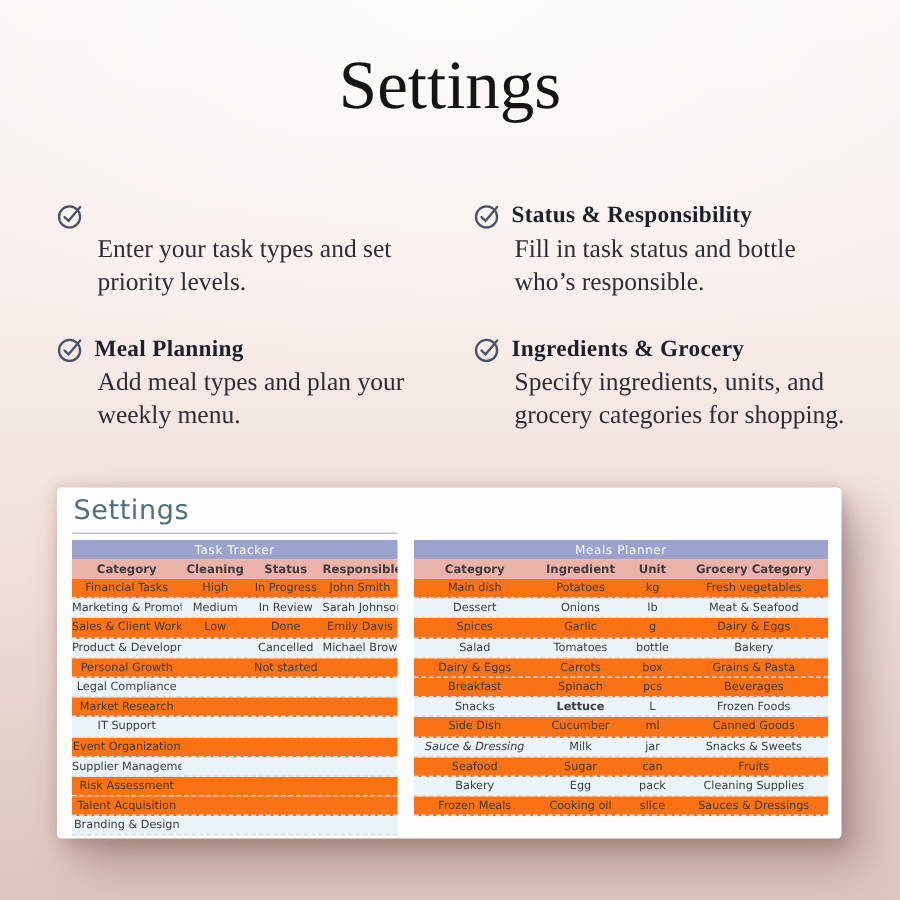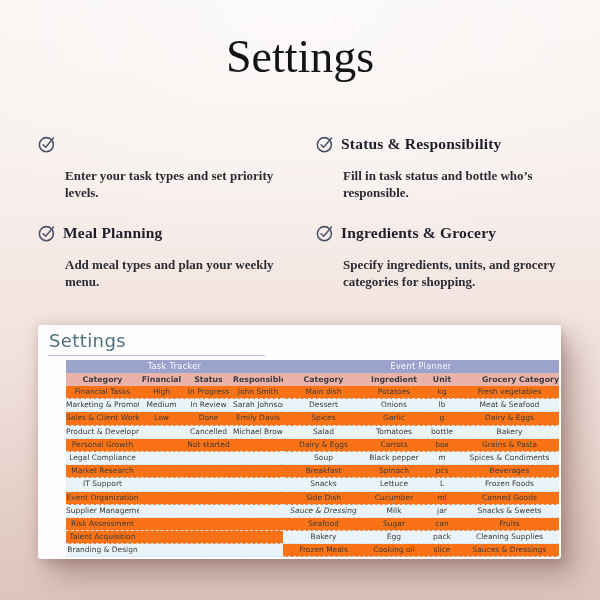--- a/index.html
+++ b/index.html
@@ -19,38 +19,38 @@
   
   .feature{position:absolute;width:268px;color:#1f2129;}
   .feature.f1{left:38px;top:135px;}
   .feature.f2{left:316px;top:135px;}
   .feature.f3{left:38px;top:224px;}
   .feature.f4{left:316px;top:224px;}
   .feature-head{display:flex;align-items:center;gap:7px;}
   .check-icon{width:18px;height:18px;color:#4a5268;flex:0 0 auto;display:block;}
   .check-icon svg{display:block;width:18px;height:18px;}
   .feature-title{margin:0;font-size:15.5px;font-weight:700;color:#1d1f2a;letter-spacing:0.2px;}
-  .feature-desc{margin:14px 0 0 27px;font-size:13px;line-height:1.32;color:#2c2c34;font-weight:bold;}
+  .feature-desc{margin:2px 0 0 27px;font-size:17px;line-height:1.32;color:#2c2c34;}
   .f1 .feature-desc{max-width:252px;}
   .f2 .feature-desc{max-width:212px;}
   .f3 .feature-desc{max-width:252px;}
   .f4 .feature-desc{max-width:232px;}
   
   .sheet-card{
     position:absolute;left:38px;top:325px;width:523px;height:234px;
     background:#fdfdfd;border-radius:3px;overflow:hidden;
     box-shadow:14px 16px 30px rgba(122,86,80,0.45), 4px 6px 10px rgba(122,86,80,0.25), -2px -2px 8px rgba(122,86,80,0.12);
     font-family:"DejaVu Sans", sans-serif;
   }
   .sheet-heading{
     position:absolute;left:11px;top:5px;font-size:18px;color:#50707f;
     letter-spacing:0.4px;font-weight:400;
   }
   .sheet-underline{position:absolute;left:10px;top:30px;width:217px;height:1px;background:#c1c0dc;}
-  .tables{position:absolute;left:28px;top:35px;display:flex;}
+  .tables{position:absolute;left:10px;top:35px;display:flex;gap:11px;}
   .sheet-table{flex:0 0 auto;}
   .sheet-table.t0{width:217px;}
   .sheet-table.t1{width:276px;}
   .ttitle{
     height:13px;line-height:13px;background:#9ba2cb;color:#fbfbfd;
     text-align:center;font-size:8px;letter-spacing:0.4px;
   }
   .trow{display:flex;}
   .trow.thead{background:#e9b3aa;}
   .trow.thead .tcell{height:13px;line-height:13px;font-size:7.8px;font-weight:700;color:#403c42;}
@@ -120,21 +120,21 @@
   </div>
 
   <div class="sheet-card">
     <div class="sheet-heading">Settings</div>
     <div class="sheet-underline"></div>
     <div class="tables">
       <div class="sheet-table t0">
           <div class="ttitle">Task Tracker</div>
           <div class="trow thead">
             <div class="tcell" style="width: 73px;">Category</div>
-            <div class="tcell" style="width: 45px;">Financial</div>
+            <div class="tcell" style="width: 45px;">Cleaning</div>
             <div class="tcell" style="width: 49px;">Status</div>
             <div class="tcell" style="width: 50px;">Responsible</div>
           </div>
           <div class="trow tdata">
             <div class="tcell" style="width: 73px;">Financial Tasks</div>
             <div class="tcell" style="width: 45px;">High</div>
             <div class="tcell" style="width: 49px;">In Progress</div>
             <div class="tcell" style="width: 50px;">John Smith</div>
           </div>
           <div class="trow tdata alt">
@@ -204,26 +204,26 @@
             <div class="tcell" style="width: 50px;"></div>
           </div>
           <div class="trow tdata alt">
             <div class="tcell" style="width: 73px;">Branding &amp; Design</div>
             <div class="tcell" style="width: 45px;"></div>
             <div class="tcell" style="width: 49px;"></div>
             <div class="tcell" style="width: 50px;"></div>
           </div>
         </div>
       <div class="sheet-table t1">
-          <div class="ttitle">Event Planner</div>
+          <div class="ttitle">Meals Planner</div>
           <div class="trow thead">
             <div class="tcell" style="width: 81px;">Category</div>
             <div class="tcell" style="width: 60px;">Ingredient</div>
             <div class="tcell" style="width: 36px;">Unit</div>
-            <div class="tcell" style="width: 99px; text-align: right;">Grocery Category</div>
+            <div class="tcell" style="width: 99px;">Grocery Category</div>
           </div>
           <div class="trow tdata">
             <div class="tcell" style="width: 81px;">Main dish</div>
             <div class="tcell" style="width: 60px;">Potatoes</div>
             <div class="tcell" style="width: 36px;">kg</div>
             <div class="tcell" style="width: 99px;">Fresh vegetables</div>
           </div>
           <div class="trow tdata alt">
             <div class="tcell" style="width: 81px;">Dessert</div>
             <div class="tcell" style="width: 60px;">Onions</div>
@@ -241,35 +241,29 @@
             <div class="tcell" style="width: 60px;">Tomatoes</div>
             <div class="tcell" style="width: 36px;">bottle</div>
             <div class="tcell" style="width: 99px;">Bakery</div>
           </div>
           <div class="trow tdata">
             <div class="tcell" style="width: 81px;">Dairy &amp; Eggs</div>
             <div class="tcell" style="width: 60px;">Carrots</div>
             <div class="tcell" style="width: 36px;">box</div>
             <div class="tcell" style="width: 99px;">Grains &amp; Pasta</div>
           </div>
-          <div class="trow tdata alt">
-            <div class="tcell" style="width: 81px;">Soup</div>
-            <div class="tcell" style="width: 60px;">Black pepper</div>
-            <div class="tcell" style="width: 36px;">m</div>
-            <div class="tcell" style="width: 99px;">Spices &amp; Condiments</div>
-          </div>
           <div class="trow tdata">
             <div class="tcell" style="width: 81px;">Breakfast</div>
             <div class="tcell" style="width: 60px;">Spinach</div>
             <div class="tcell" style="width: 36px;">pcs</div>
             <div class="tcell" style="width: 99px;">Beverages</div>
           </div>
           <div class="trow tdata alt">
             <div class="tcell" style="width: 81px;">Snacks</div>
-            <div class="tcell" style="width: 60px;">Lettuce</div>
+            <div class="tcell" style="width: 60px; font-weight: bold;">Lettuce</div>
             <div class="tcell" style="width: 36px;">L</div>
             <div class="tcell" style="width: 99px;">Frozen Foods</div>
           </div>
           <div class="trow tdata">
             <div class="tcell" style="width: 81px;">Side Dish</div>
             <div class="tcell" style="width: 60px;">Cucumber</div>
             <div class="tcell" style="width: 36px;">ml</div>
             <div class="tcell" style="width: 99px;">Canned Goods</div>
           </div>
           <div class="trow tdata alt">

